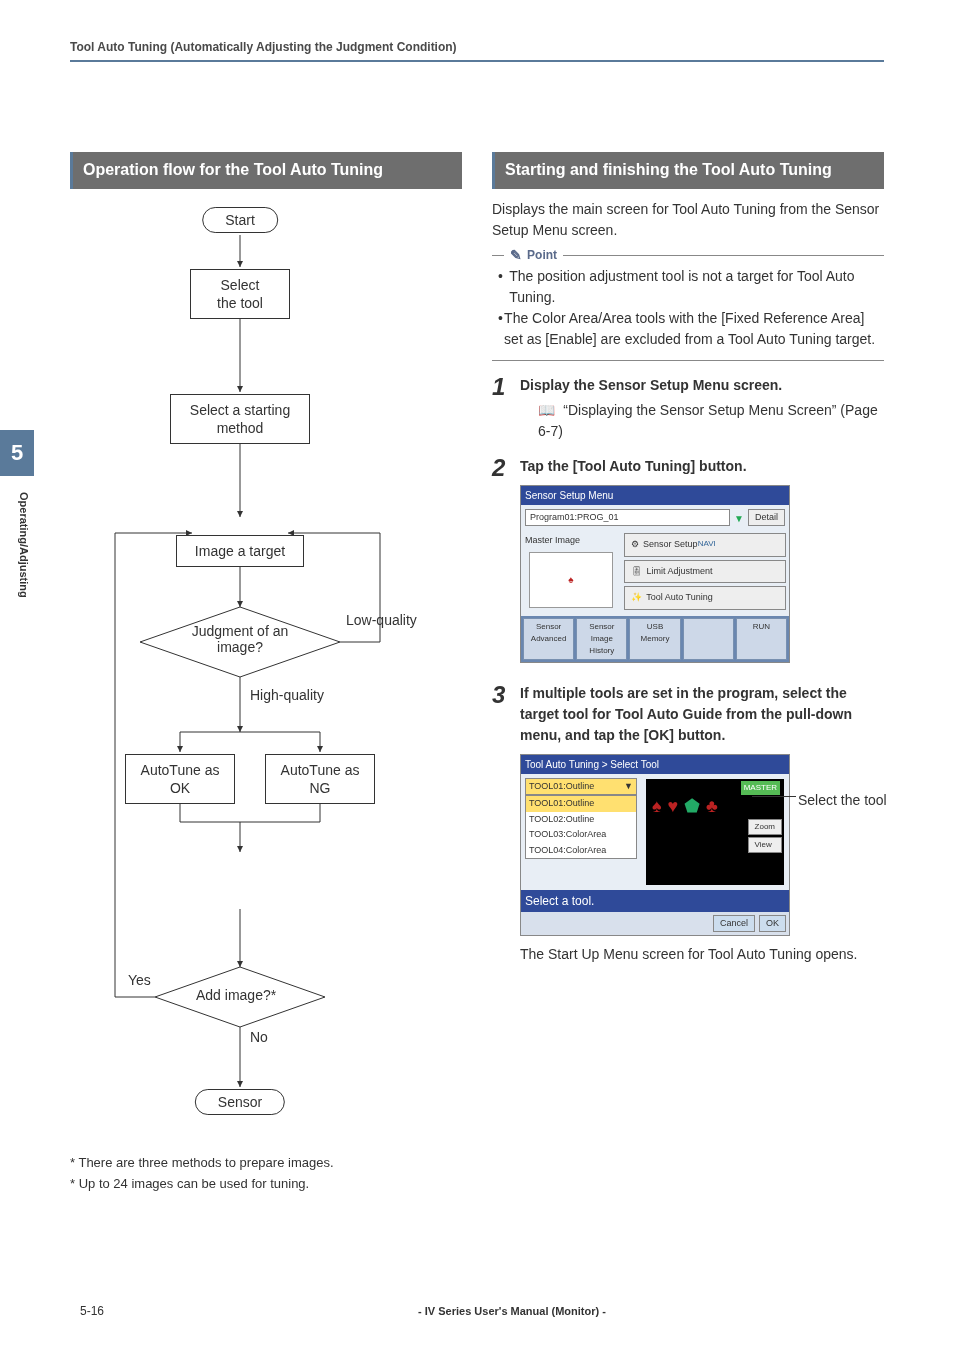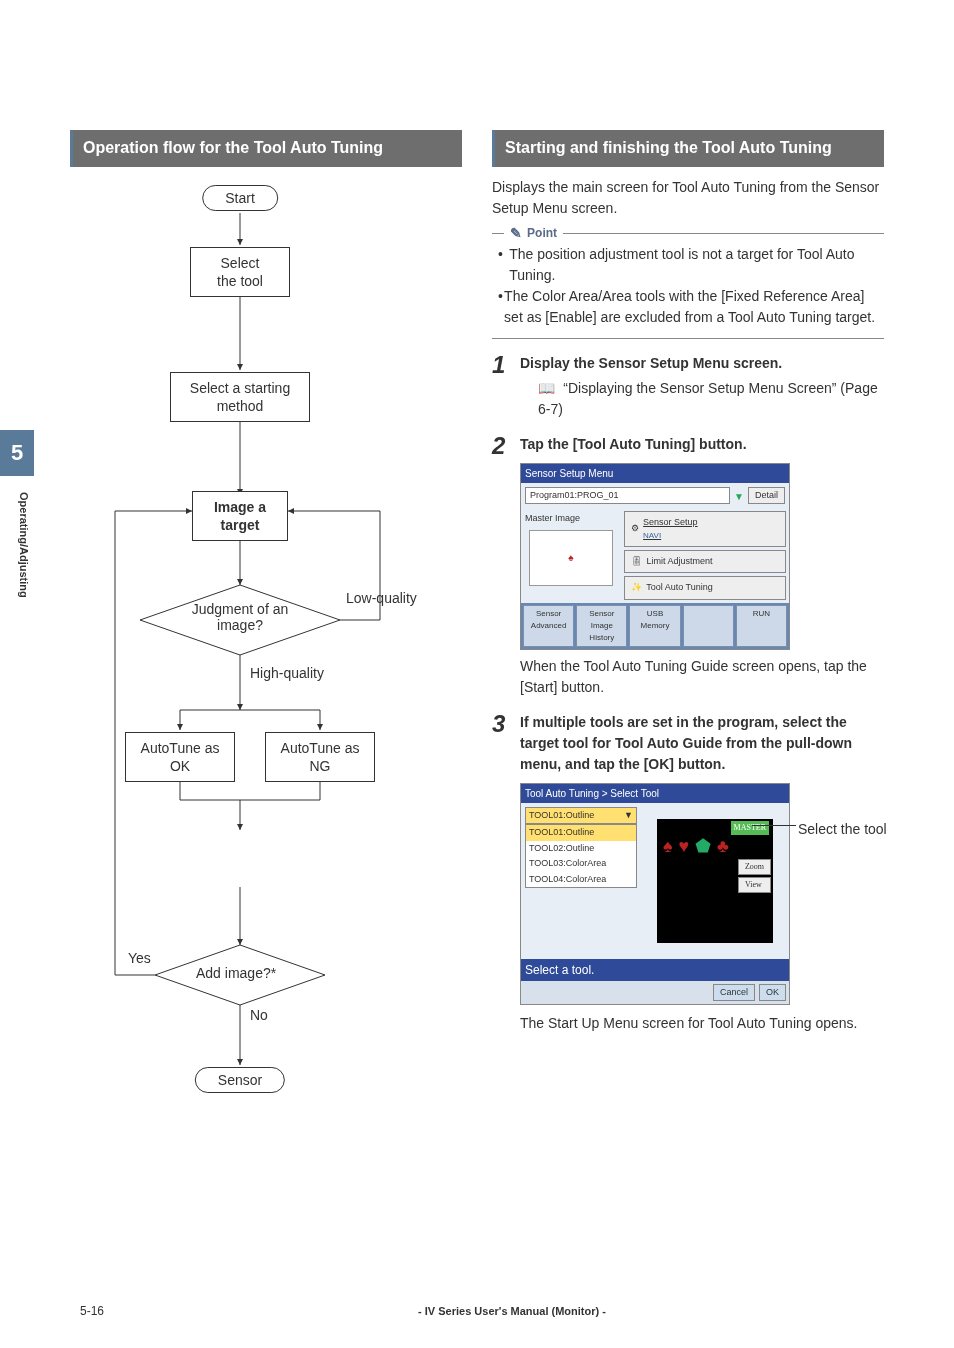--- a/index.html
+++ b/index.html
@@ -162,20 +162,21 @@
 </style>
 </head>
 <body>
 
 <div class="spine-tab">
   <div class="ch">5</div>
 </div>
 <div class="spine-sec">Operating/Adjusting</div>
 
 <div class="page">
+  <div class="running-header">Tool Auto Tuning (Automatically Adjusting the Judgment Condition)</div>
 
   <div class="columns">
 
     <div class="col">
       <div class="section-bar">Operation flow for the Tool Auto Tuning</div>
 
       <div class="flow">
         <svg width="400" height="950" viewBox="0 0 400 950">
 
           <defs>
@@ -216,35 +217,39 @@
           <line x1="45" y1="336" x2="122" y2="336" stroke="#333" marker-end="url(#ah)"></line>
 
           <line x1="170" y1="830" x2="170" y2="890" stroke="#333" marker-end="url(#ah)"></line>
         </svg>
 
         <div class="term" style="left:170px; top:10px;">Start</div>
         <div class="proc" style="left:170px; top:72px; width:100px;"><span style="white-space:pre-line">Select
 the tool</span></div>
         <div class="proc" style="left:170px; top:197px; width:140px;"><span style="white-space:pre-line">Select a starting
 method</span></div>
-        <div class="proc" style="left:170px; top:316px; width:96px;font-weight:bold;">Image a target</div>
+        <div class="proc" style="left:170px; top:338px; width:128px;">Image a target</div>
         <div class="lbl" style="left:112px; top:426px; text-align:center; width:116px;"><span style="white-space:pre-line">Judgment of an
 image?</span></div>
         <div class="lbl" style="left:276px; top:415px;">Low-quality</div>
         <div class="lbl" style="left:180px; top:490px;">High-quality</div>
         <div class="proc" style="left:110px; top:557px; width:110px;"><span style="white-space:pre-line">AutoTune as
 OK</span></div>
         <div class="proc" style="left:250px; top:557px; width:110px;"><span style="white-space:pre-line">AutoTune as
 NG</span></div>
         <div class="lbl" style="left:126px; top:790px;">Add image?*</div>
         <div class="lbl" style="left:58px; top:775px;">Yes</div>
         <div class="lbl" style="left:180px; top:832px;">No</div>
         <div class="term" style="left:170px; top:892px;">Sensor</div>
       </div>
 
+      <div class="notes">
+        <div>*     There are three methods to prepare images.</div>
+        <div>*     Up to 24 images can be used for tuning.</div>
+      </div>
     </div>
 
     <div class="col">
       <div class="section-bar">Starting and finishing the Tool Auto Tuning</div>
       <div class="body-text">Displays the main screen for Tool Auto Tuning from the Sensor Setup Menu screen.</div>
 
       <div class="point-box">
         <span class="point-lbl">
           <span class="point-icon">✎</span>
           <span>Point</span>
@@ -285,21 +290,21 @@
             <div style="display:flex;">
               <div style="width:100px; padding:4px;">
                 <div style="font-size:9px;">Master Image</div>
                 <div class="panel" style="height:56px; display:flex; align-items:center; justify-content:center;">
                     <span style="color:#b22;">♠</span>
                   </div>
               </div>
               <div style="flex:1;">
                 <div class="card-btn">
                   <span>⚙</span>
-                  <span style="display:flex; flex-direction:column;text-decoration:underline;">
+                  <span style="display:flex; flex-direction:row;">
                     <span>Sensor Setup</span>
                     <span style="font-size:8px; color:#369;">NAVI</span>
                   </span>
                 </div>
                 <div class="card-btn">
                     <span>🎚</span>
                     <span>Limit Adjustment</span>
                   </div>
                 <div class="card-btn">
                     <span>✨</span>
@@ -309,21 +314,20 @@
             </div>
             <div class="footer">
               <div class="fbtn">Sensor Advanced</div>
               <div class="fbtn">Sensor Image History</div>
               <div class="fbtn">USB Memory</div>
               <div class="fbtn"></div>
               <div class="fbtn">RUN</div>
             </div>
           </div>
 
-          <div class="body-text" style="margin-top:4px;">When the Tool Auto Tuning Guide screen opens, tap the [Start] button.</div>
         </div>
       </div>
 
       <div class="step">
         <div class="step-num">3</div>
         <div class="step-body">
           <div class="step-title">If multiple tools are set in the program, select the target tool for Tool Auto Guide from the pull-down menu, and tap the [OK] button.</div>
 
           <div class="img2">
             <div class="img-ph screenshot">
@@ -334,21 +338,21 @@
                     <span>TOOL01:Outline</span>
                       <span>▼</span>
                   </div>
                   <div style="background:#fff; border:1px solid #888; font-size:9px;">
                     <div style="background:#ffe070; padding:1px 3px;">TOOL01:Outline</div>
                     <div style="padding:1px 3px;">TOOL02:Outline</div>
                     <div style="padding:1px 3px;">TOOL03:ColorArea</div>
                     <div style="padding:1px 3px;">TOOL04:ColorArea</div>
                   </div>
                 </div>
-                <div style="flex:1; position:relative; background:#000; margin:16px; height:124px;font-family:Liberation Serif, serif;">
+                <div style="flex:1; position:relative; background:#000; margin:5px; height:106px;">
                   <span style="position:absolute; right:4px; top:2px; background:#5b5; color:#fff; font-size:8px; padding:1px 3px;">MASTER</span>
                   <div style="color:#b22; font-size:22px; display:flex; flex-wrap:wrap; gap:6px; padding:14px 6px;">
                     <span class="shape-suit">♠</span>
                       <span class="shape-suit">♥</span>
                     <span class="shape-suit" style="color:#2a6;">⬟</span>
                       <span class="shape-suit">♣</span>
                   </div>
                   <div style="position:absolute; right:2px; top:40px; display:flex; flex-direction:column; gap:2px;">
                     <div class="btn" style="font-size:8px;">Zoom</div>
                     <div class="btn" style="font-size:8px;">View</div>

